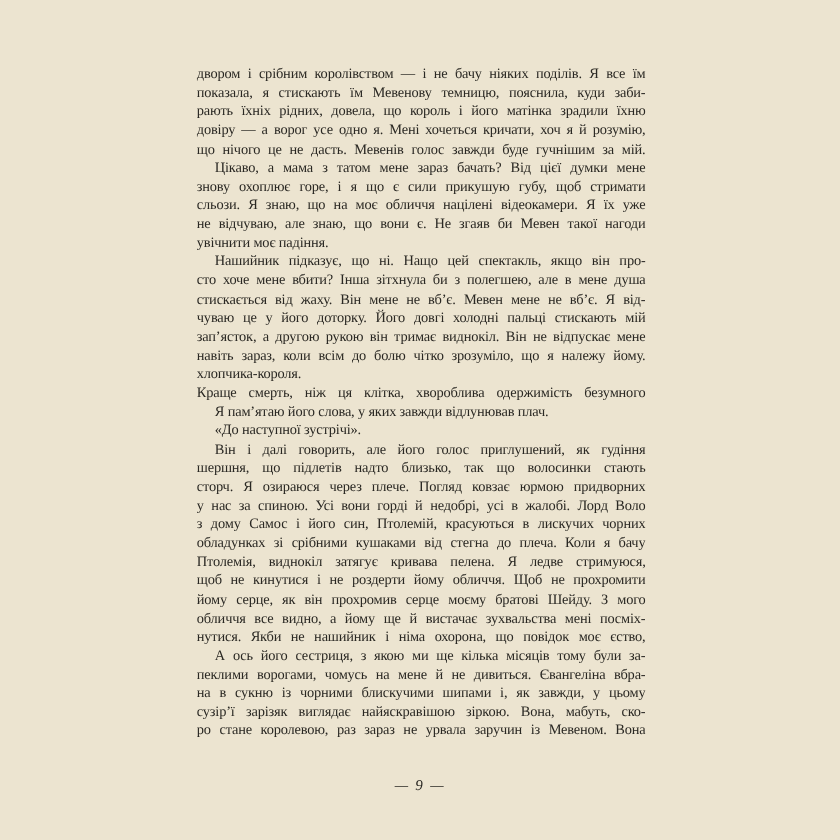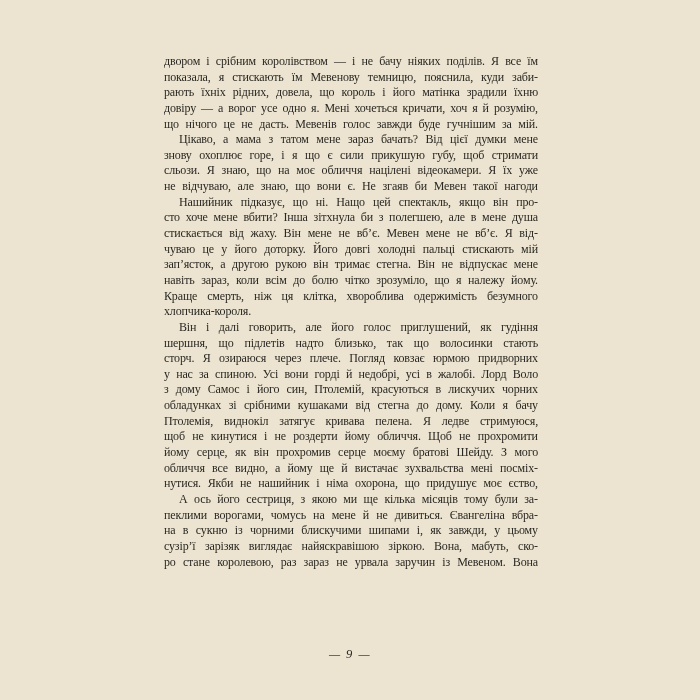--- a/index.html
+++ b/index.html
@@ -160,20 +160,21 @@
           <span>що</span>
           <span>вони</span>
           <span>є.</span>
           <span>Не</span>
           <span>згаяв</span>
           <span>би</span>
           <span>Мевен</span>
           <span>такої</span>
           <span>нагоди</span>
         </div>
+        <div class="line">увічнити моє падіння.</div>
       </div>
       <div class="para">
         <div class="line stretch indent">
           <span>Нашийник</span>
           <span>підказує,</span>
           <span>що</span>
           <span>ні.</span>
           <span>Нащо</span>
           <span>цей</span>
           <span>спектакль,</span>
@@ -224,51 +225,57 @@
           <span>стискають</span>
           <span>мій</span>
         </div>
         <div class="line stretch">
           <span>зап’ясток,</span>
           <span>а</span>
           <span>другою</span>
           <span>рукою</span>
           <span>він</span>
           <span>тримає</span>
-          <span>стегна.</span>
+          <span>виднокіл.</span>
           <span>Він</span>
           <span>не</span>
           <span>відпускає</span>
           <span>мене</span>
         </div>
         <div class="line stretch">
           <span>навіть</span>
           <span>зараз,</span>
           <span>коли</span>
           <span>всім</span>
           <span>до</span>
           <span>болю</span>
           <span>чітко</span>
           <span>зрозуміло,</span>
           <span>що</span>
           <span>я</span>
           <span>належу</span>
           <span>йому.</span>
         </div>
+        <div class="line">хлопчика-короля.</div>
         <div class="line stretch">
           <span>Краще</span>
           <span>смерть,</span>
           <span>ніж</span>
           <span>ця</span>
           <span>клітка,</span>
           <span>хвороблива</span>
           <span>одержимість</span>
           <span>безумного</span>
         </div>
-        <div class="line">хлопчика-короля.</div>
+      </div>
+      <div class="para">
+        <div class="line indent">Я пам’ятаю його слова, у яких завжди відлунював плач.</div>
+      </div>
+      <div class="para">
+        <div class="line indent">«До наступної зустрічі».</div>
       </div>
       <div class="para">
         <div class="line stretch indent">
           <span>Він</span>
           <span>і</span>
           <span>далі</span>
           <span>говорить,</span>
           <span>але</span>
           <span>його</span>
           <span>голос</span>
@@ -328,21 +335,21 @@
           <span>чорних</span>
         </div>
         <div class="line stretch">
           <span>обладунках</span>
           <span>зі</span>
           <span>срібними</span>
           <span>кушаками</span>
           <span>від</span>
           <span>стегна</span>
           <span>до</span>
-          <span>дому.</span>
+          <span>плеча.</span>
           <span>Коли</span>
           <span>я</span>
           <span>бачу</span>
         </div>
         <div class="line stretch">
           <span>Птолемія,</span>
           <span>виднокіл</span>
           <span>затягує</span>
           <span>кривава</span>
           <span>пелена.</span>
@@ -391,21 +398,21 @@
         </div>
         <div class="line stretch">
           <span>нутися.</span>
           <span>Якби</span>
           <span>не</span>
           <span>нашийник</span>
           <span>і</span>
           <span>німа</span>
           <span>охорона,</span>
           <span>що</span>
-          <span>придушує</span>
+          <span>повідок</span>
           <span>моє</span>
           <span>єство,</span>
         </div>
       </div>
       <div class="para">
         <div class="line stretch indent">
           <span>А</span>
           <span>ось</span>
           <span>його</span>
           <span>сестриця,</span>

